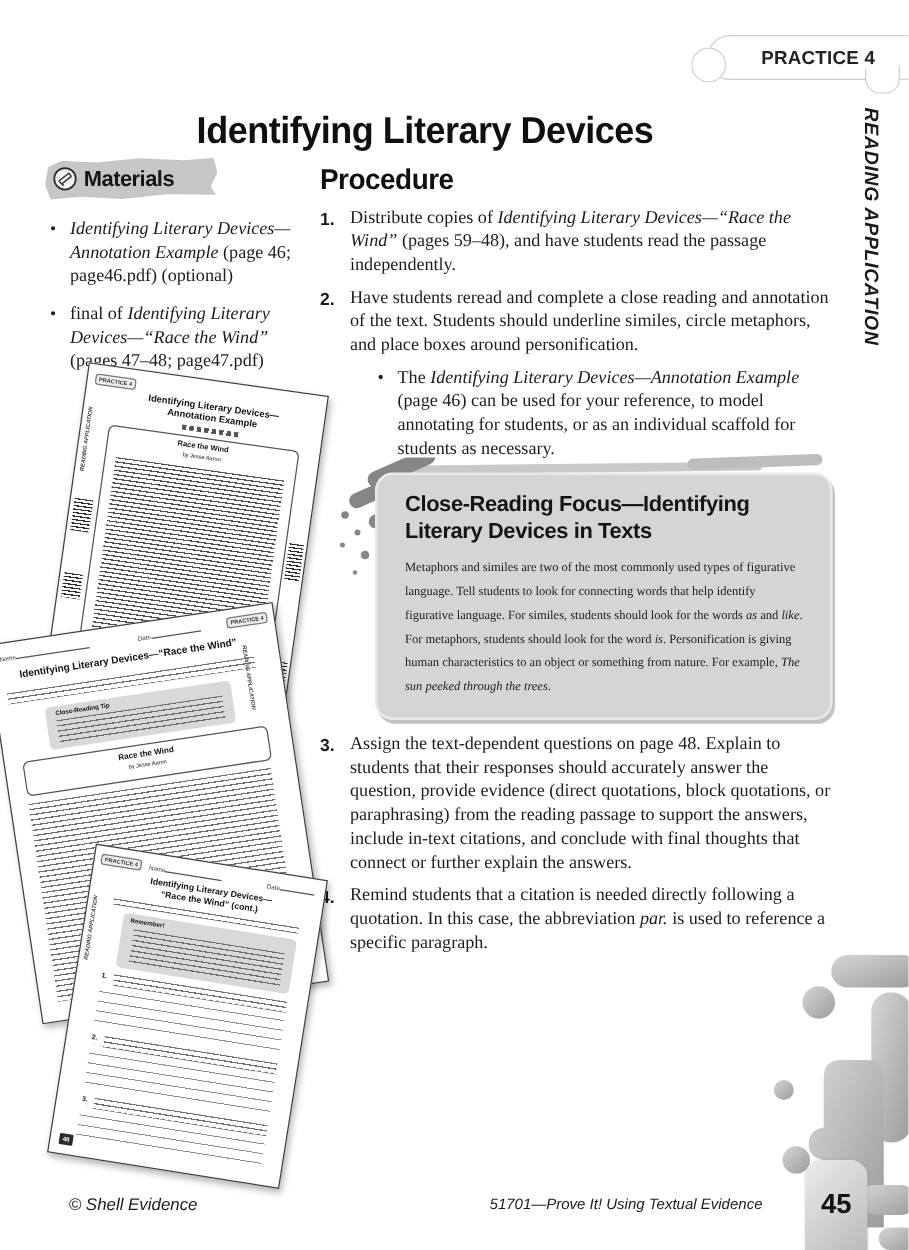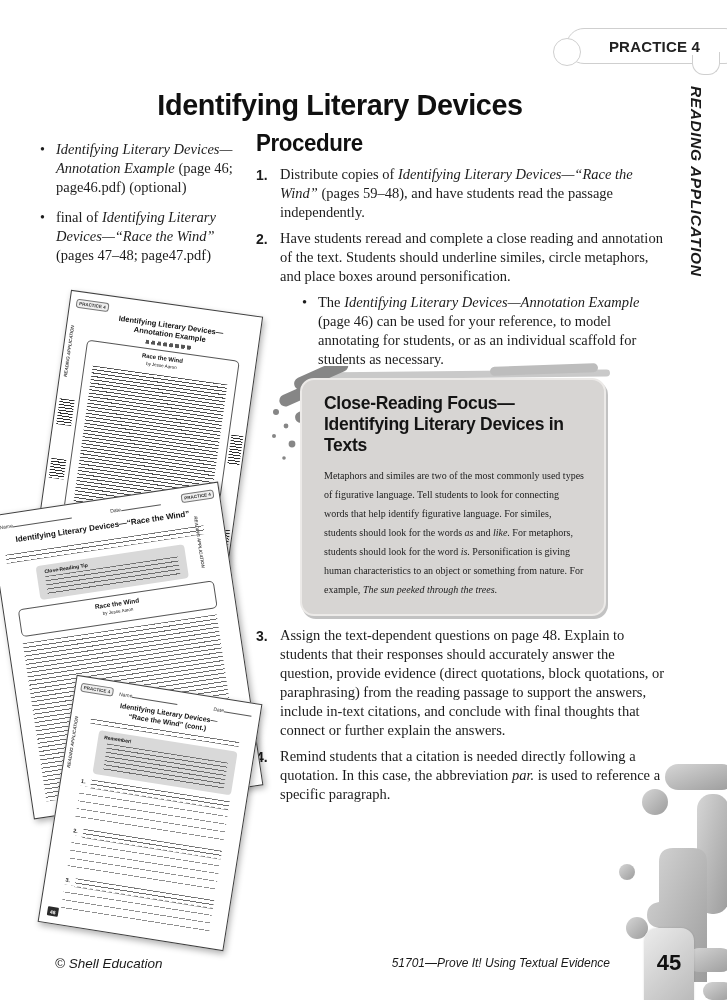--- a/index.html
+++ b/index.html
@@ -39,21 +39,21 @@
   .proc-head{font-size:23px;color:#101010;margin:0 0 8px 0;transform-origin:left;transform:scaleX(0.97);}
   .step{display:flex;gap:7px;margin-bottom:7px;font-size:14.5px;line-height:19px;}
   .step .num{flex:0 0 17px;font-family:"Liberation Sans",sans-serif;font-weight:700;font-size:14px;
       text-align:left;padding-top:1px;}
   .step p{margin:0;}
   .substep{display:flex;gap:8px;margin:2px 0 9px 46px;font-size:14.5px;line-height:19px;}
   .substep .blt{flex:0 0 8px;}
   .it{font-style:italic;}
 
   
-  .focus-wrap{position:relative;margin:6px 0 10px 44px;width:306px;z-index:2;}
+  .focus-wrap{position:relative;margin:6px 0 10px 44px;width:366px;z-index:2;}
   .focus-box{position:relative;background:#d7d5d3;border:2px solid #eceae8;border-radius:14px;
       box-shadow:2px 3px 0 rgba(120,120,120,.45);padding:13px 20px 15px 22px;z-index:2;}
   .focus-box h3{margin:0;font-size:17.5px;line-height:21px;color:#141414;letter-spacing:-0.3px;}
   .focus-box .body{margin-top:10px;font-size:10px;line-height:19px;}
   .splat-cluster{position:absolute;left:-34px;top:-12px;z-index:1;}
   .streak{position:absolute;right:8px;top:-13px;width:108px;height:9px;border-radius:5px;
       background:#bdbdbd;transform:rotate(-2deg);z-index:1;}
   .streak2{position:absolute;left:10px;top:-7px;width:300px;height:7px;border-radius:4px;
       background:#c9c9c9;transform:rotate(-0.6deg);z-index:1;}
 
@@ -97,20 +97,31 @@
 
   <div class="practice-tab">
     <span>PRACTICE 4</span>
   </div>
 
   <h1 class="page-title hfont">Identifying Literary Devices</h1>
 
   <div class="side-label">READING APPLICATION</div>
 
   <div class="materials">
+    <div class="materials-head">
+      <div class="brush"></div>
+      <span class="pencil-ic">
+        <svg width="20" height="20" viewBox="0 0 20 20">
+          <circle cx="10" cy="10" r="8.6" fill="#f2f2f2" stroke="#2a2a2a" stroke-width="1.4"></circle>
+          <rect x="5.2" y="8.4" width="10" height="3.2" rx="0.4" transform="rotate(-38 10 10)" fill="none" stroke="#2a2a2a" stroke-width="1.1"></rect>
+          <path d="M4.6 13.9 L6.8 13.2 L5.4 11.8 Z" transform="rotate(-38 10 10)" fill="#2a2a2a"></path>
+        </svg>
+      </span>
+      <span class="txt hfont">Materials</span>
+    </div>
     <ul class="mat-list">
       <li>
         <span class="blt">•</span>
         <span><span class="it">Identifying Literary Devices—Annotation Example</span><span> (page 46; page46.pdf) (optional)</span></span>
       </li>
       <li>
         <span class="blt">•</span>
         <span><span>final of </span><span class="it">Identifying Literary Devices—“Race the Wind”</span><span> (pages 47–48; page47.pdf)</span></span>
       </li>
     </ul>
@@ -257,16 +268,16 @@
       <circle cx="30" cy="196" r="11"></circle>
       <rect x="80" y="216" width="46" height="24" rx="12"></rect>
       <rect x="96" y="250" width="30" height="18" rx="9"></rect>
     </g>
   </svg>
 
   <div class="pgbadge">
     <span>45</span>
   </div>
 
-  <div class="footer-left">© Shell Education</div>
+  <div class="footer-left">© Shell Evidence</div>
   <div class="footer-right">51701—Prove It! Using Textual Evidence</div>
 
 </div>
 
 </body></html>

